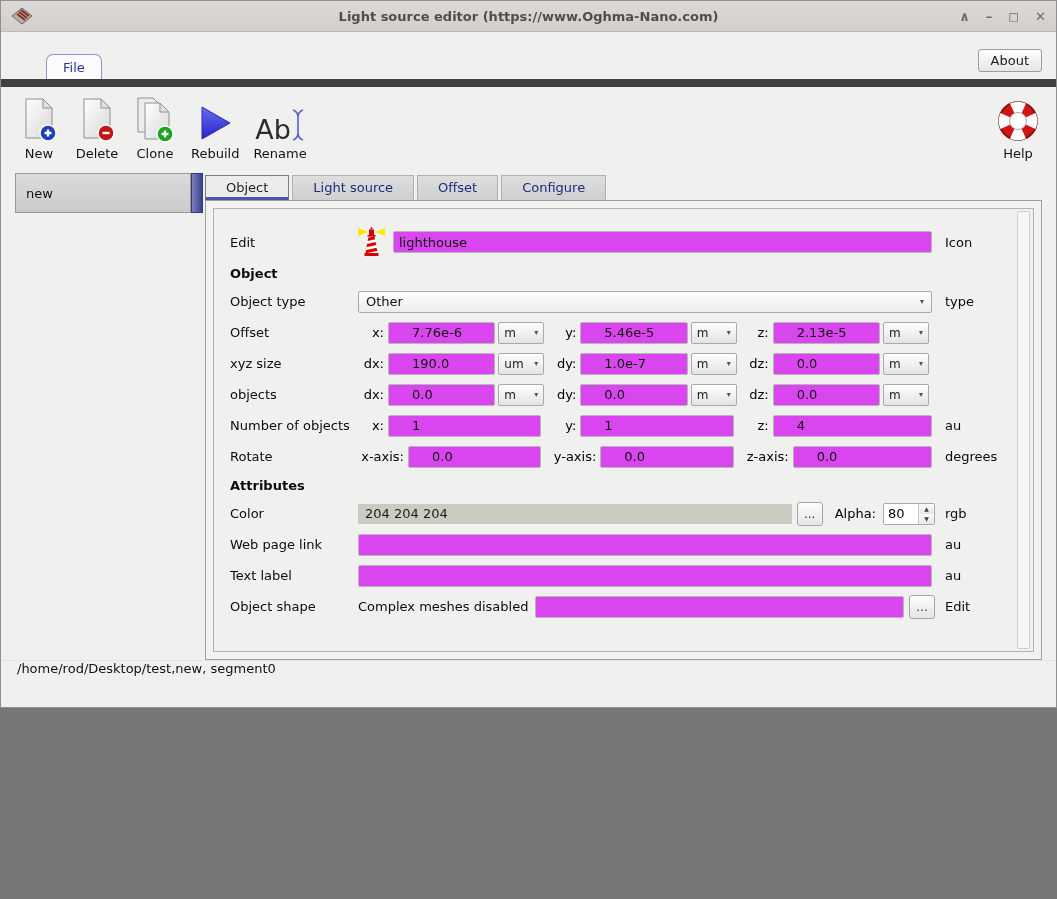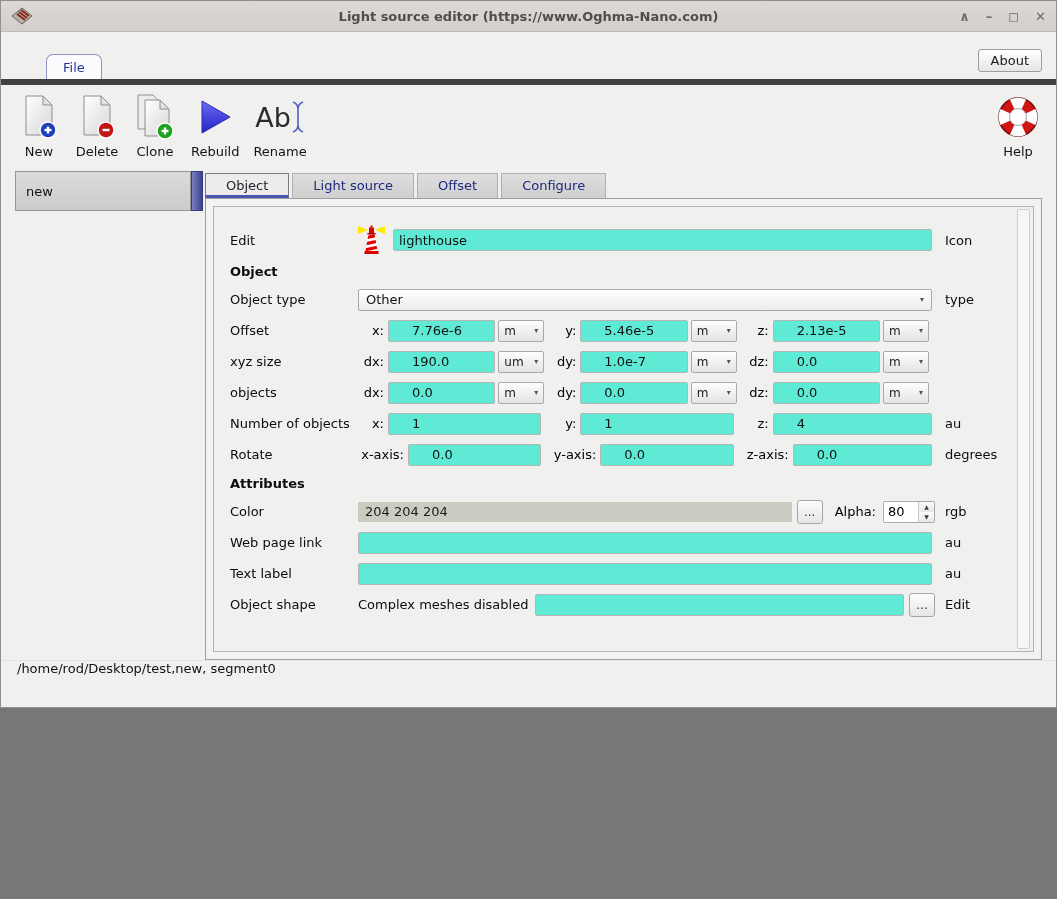--- a/index.html
+++ b/index.html
@@ -20,35 +20,35 @@
     display:flex;align-items:center;padding:0 10px;position:relative;
   }
   .titlebar .title{
     position:absolute;left:0;right:0;text-align:center;
     font-size:13px;font-weight:bold;color:#514d4a;pointer-events:none;
   }
   .win-controls{margin-left:auto;display:flex;gap:16px;z-index:2;}
   .win-controls span{font-size:13px;font-weight:bold;color:#6e6b68;cursor:default;line-height:1;}
   .appicon{width:22px;height:18px;z-index:2;}
   
-  .ribbon{flex:0 0 47px;position:relative;border-bottom:6px solid #404040;}
+  .ribbon{flex:0 0 47px;position:relative;border-bottom:8px solid #404040;}
   .file-tab{
     position:absolute;left:45px;bottom:0;padding:5px 16px 4px;
     background:#fbfbfe;border:1px solid #8d95c6;border-bottom:none;
     border-radius:7px 7px 0 0;font-size:13px;color:#2a3590;
   }
   .about-btn{
     position:absolute;right:14px;bottom:7px;padding:3px 12px;
     background:linear-gradient(#fefefe,#e6e6e6);border:1px solid #9d9d9d;
     border-radius:3px;font-size:13px;color:#1c1c1c;
   }
   
   .toolbar{flex:0 0 82px;display:flex;align-items:flex-start;padding:8px 16px 0;gap:14px;box-sizing:border-box;}
   .tool{display:flex;flex-direction:column;align-items:center;gap:3px;min-width:44px;cursor:default;}
-  .tool .ticon{height:48px;display:flex;align-items:center;justify-content:center;}
+  .tool .ticon{height:48px;display:flex;align-items:flex-end;justify-content:center;}
   .tool .tlabel{font-size:13px;color:#141414;}
   .tool-help{margin-left:auto;}
   .rename-box{display:flex;align-items:flex-start;font-size:27px;color:#2b2b2b;line-height:1;}
   
   .main{flex:1;display:flex;padding:4px 14px 0;min-height:0;}
   .sidebar{flex:0 0 188px;display:flex;align-items:flex-start;}
   .sidebar-item{
     flex:1;height:40px;box-sizing:border-box;
     background:linear-gradient(#dbdbdb,#cbcbcb);
     border:1px solid #979797;display:flex;align-items:center;
@@ -82,21 +82,21 @@
     background:#f6f6f6;border:1px solid #cfcfcf;border-radius:2px;box-sizing:border-box;
   }
   
   .frow{display:flex;align-items:center;height:31px;}
   .flabel{flex:0 0 128px;font-size:13px;color:#0b0b0b;}
   .fsection{height:26px;display:flex;align-items:center;font-size:13px;font-weight:bold;color:#0b0b0b;}
   .fcontent{flex:1;display:flex;align-items:center;min-width:0;}
   .fsuffix{flex:0 0 58px;padding-left:10px;font-size:13px;color:#0b0b0b;}
   .txt{
     height:20px;border:1px solid #b5b5b5;border-radius:2px;
-    padding:0 5px;font-size:13px;font-family:inherit;background:#5eead4;
+    padding:0 5px;font-size:13px;font-family:inherit;background:#d946ef;
     min-width:0;outline:none;color:#111;
   }
   .txt.full{flex:1;}
   .fgroup{flex:1;display:flex;align-items:center;min-width:0;}
   .fprefix{flex:0 0 26px;text-align:right;margin-right:4px;font-size:13px;white-space:nowrap;}
   .fprefix.wide{flex:0 0 46px;}
   .fgroup .txt{flex:1;width:50px;padding-left:23px;}
   .unit{
     flex:0 0 46px;height:22px;margin:0 6px 0 3px;box-sizing:border-box;
     border:1px solid #a9a9a9;border-radius:2px;

